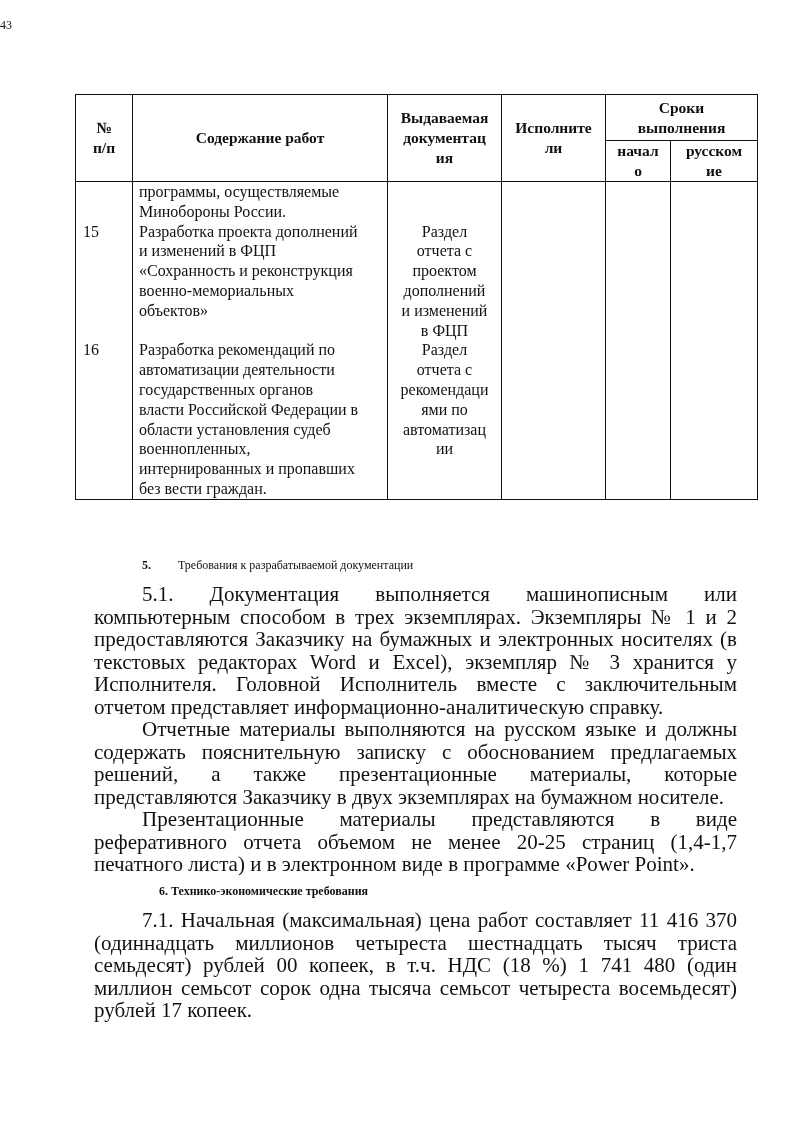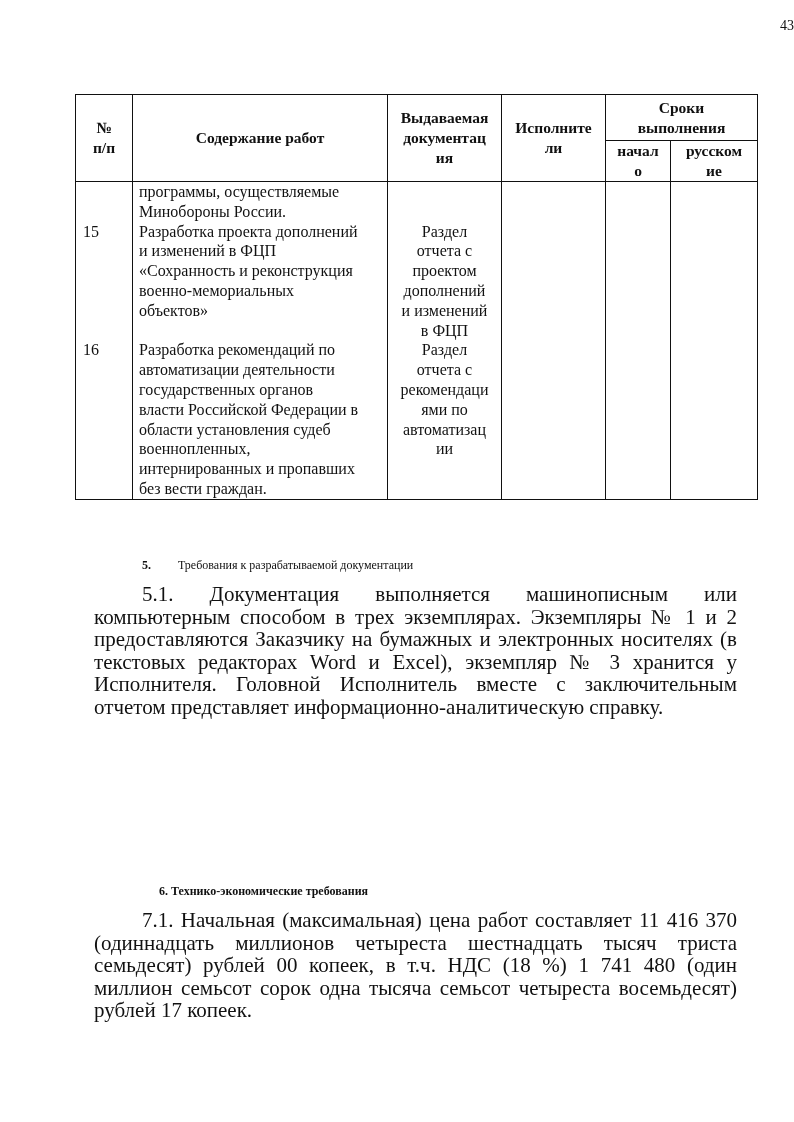--- a/index.html
+++ b/index.html
@@ -1,22 +1,22 @@
 <!DOCTYPE html>
 <html><head>
 <meta charset="utf-8">
 <style>
   html, body { margin: 0; padding: 0; background: #ffffff; }
   body {
     width: 794px; height: 1122px; position: relative; overflow: hidden;
     font-family: "Liberation Serif", "DejaVu Serif", serif; color: #111;
   }
   .page-number {
-    position: absolute; top: 18px; left: 0; width: 794px; text-align: right;
-    font-size: 14px;
+    position: absolute; top: 18px; left: 0; width: 794px; text-align: left;
+    font-size: 12px;
   }
   table.works {
     position: absolute; left: 75px; top: 94px; width: 682px;
     border-collapse: collapse; table-layout: fixed; font-size: 16px;
   }
   table.works th, table.works td {
     border: 1.3px solid #111; padding: 0 4px; vertical-align: top;
   }
   table.works th {
     font-weight: bold; text-align: center; vertical-align: middle;
@@ -129,19 +129,21 @@
     </tr>
   </tbody>
 </table>
 
 <div class="section-title" style="left:142px; top:554px;">
   <span style="font-weight:bold; display:inline-block; width:36px;">5.</span><span>Требования к разрабатываемой документации</span>
 </div>
 
 <div class="para" style="top:583px;">
   <p>5.1. Документация выполняется машинописным или компьютерным способом в трех экземплярах. Экземпляры № 1 и 2 предоставляются Заказчику на бумажных и электронных носителях (в текстовых редакторах Word и Excel), экземпляр № 3 хранится у Исполнителя. Головной Исполнитель вместе с заключительным отчетом представляет информационно-аналитическую справку.</p>
+  <p>Отчетные материалы выполняются на русском языке и должны содержать пояснительную записку с обоснованием предлагаемых решений, а также презентационные материалы, которые представляются Заказчику в двух экземплярах на бумажном носителе.</p>
+  <p>Презентационные материалы представляются в виде реферативного отчета объемом не менее 20-25 страниц (1,4-1,7 печатного листа) и в электронном виде в программе «Power Point».</p>
 </div>
 
 <div class="section-title" style="left:147px; top:880px; font-weight:bold;margin-left:12px;">6.  Технико-экономические требования</div>
 
 <div class="para" style="top:909px;">
   <p>7.1.  Начальная (максимальная) цена работ составляет 11 416 370 (одиннадцать миллионов четыреста шестнадцать тысяч триста семьдесят) рублей 00 копеек, в т.ч. НДС (18 %) 1 741 480 (один миллион семьсот сорок одна тысяча семьсот четыреста восемьдесят) рублей 17 копеек.</p>
 </div>
 
 </body></html>

